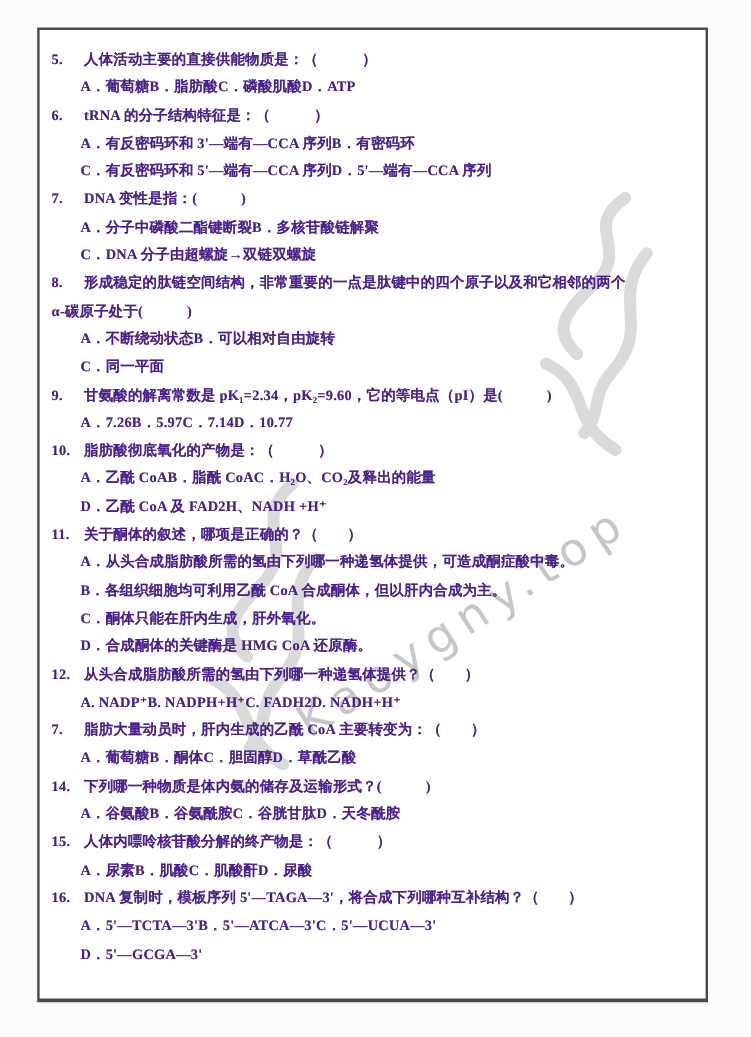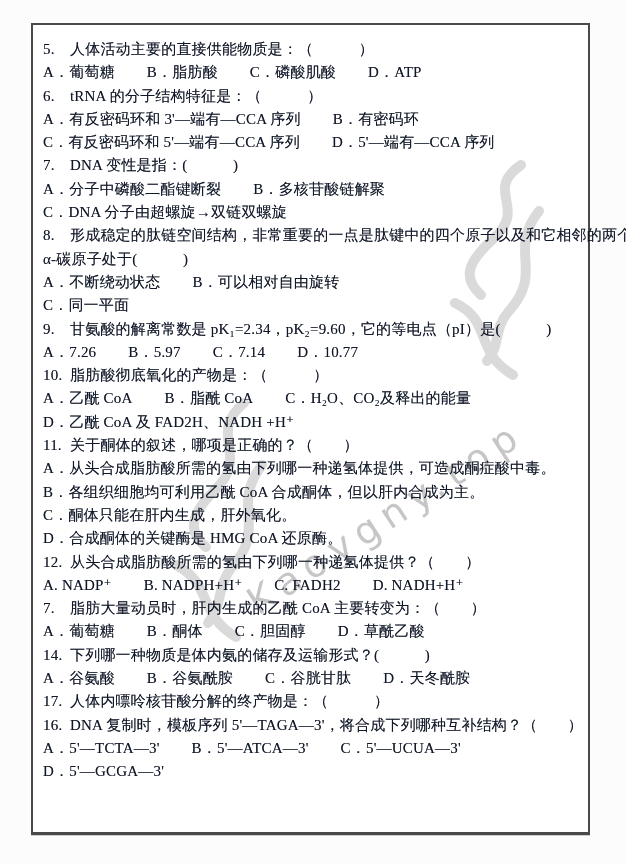--- a/index.html
+++ b/index.html
@@ -12,26 +12,26 @@
   .page{
     position:absolute;left:31px;top:23px;width:559px;height:812px;
     background:#ffffff;
     border:2px solid #4a4a4a;border-bottom-width:3px;
     box-sizing:border-box;
     box-shadow:0 1px 0 rgba(0,0,0,.18);
   }
   .content{position:relative;z-index:2;padding:13px 8px 0 10px;}
   .line{
     height:23.3px;line-height:23.3px;white-space:nowrap;
-    font-size:15px;color:#0f172a;font-weight:400;
+    font-size:12px;color:#4c1d95;font-weight:700;
     letter-spacing:.2px;
     text-shadow:0 0 .5px rgba(0,0,0,.45);
   }
   .qnum{display:inline-block;min-width:27px;}
-  .opt-row{display:flex;column-gap:32px;}
+  .opt-row{margin-left:24px;display:flex;}
   .opt{flex:0 0 auto;}
   
   .wm-diagonal{
     position:absolute;z-index:1;left:218px;top:558px;
     transform:rotate(-33deg);transform-origin:0 50%;
     font-family:"DejaVu Sans","Liberation Sans",sans-serif;
     font-size:38px;letter-spacing:8px;color:#c6c6c6;font-weight:400;
     pointer-events:none;
   }
   .wm-script{position:absolute;z-index:1;pointer-events:none;opacity:.9;}
@@ -157,21 +157,27 @@
         <div class="question">
           <div class="line"><span class="qnum">14.</span><span class="stem">下列哪一种物质是体内氨的储存及运输形式？(　　　)</span></div>
           <div class="line opt-row">
             <span class="opt">A．谷氨酸</span>
             <span class="opt">B．谷氨酰胺</span>
             <span class="opt">C．谷胱甘肽</span>
             <span class="opt">D．天冬酰胺</span>
           </div>
         </div>
         <div class="question">
-          <div class="line"><span class="qnum">17.</span><span class="stem">人体内嘌呤核苷酸分解的终产物是：（　　　）</span></div>
+          <div class="line"><span class="qnum">15.</span><span class="stem">人体内嘌呤核苷酸分解的终产物是：（　　　）</span></div>
+          <div class="line opt-row">
+            <span class="opt">A．尿素</span>
+            <span class="opt">B．肌酸</span>
+            <span class="opt">C．肌酸酐</span>
+            <span class="opt">D．尿酸</span>
+          </div>
         </div>
         <div class="question">
           <div class="line"><span class="qnum">16.</span><span class="stem">DNA 复制时，模板序列 5'—TAGA—3'，将合成下列哪种互补结构？（　　）</span></div>
           <div class="line opt-row">
             <span class="opt">A．5'—TCTA—3'</span>
             <span class="opt">B．5'—ATCA—3'</span>
             <span class="opt">C．5'—UCUA—3'</span>
           </div>
           <div class="line opt-row">
             <span class="opt">D．5'—GCGA—3'</span>

